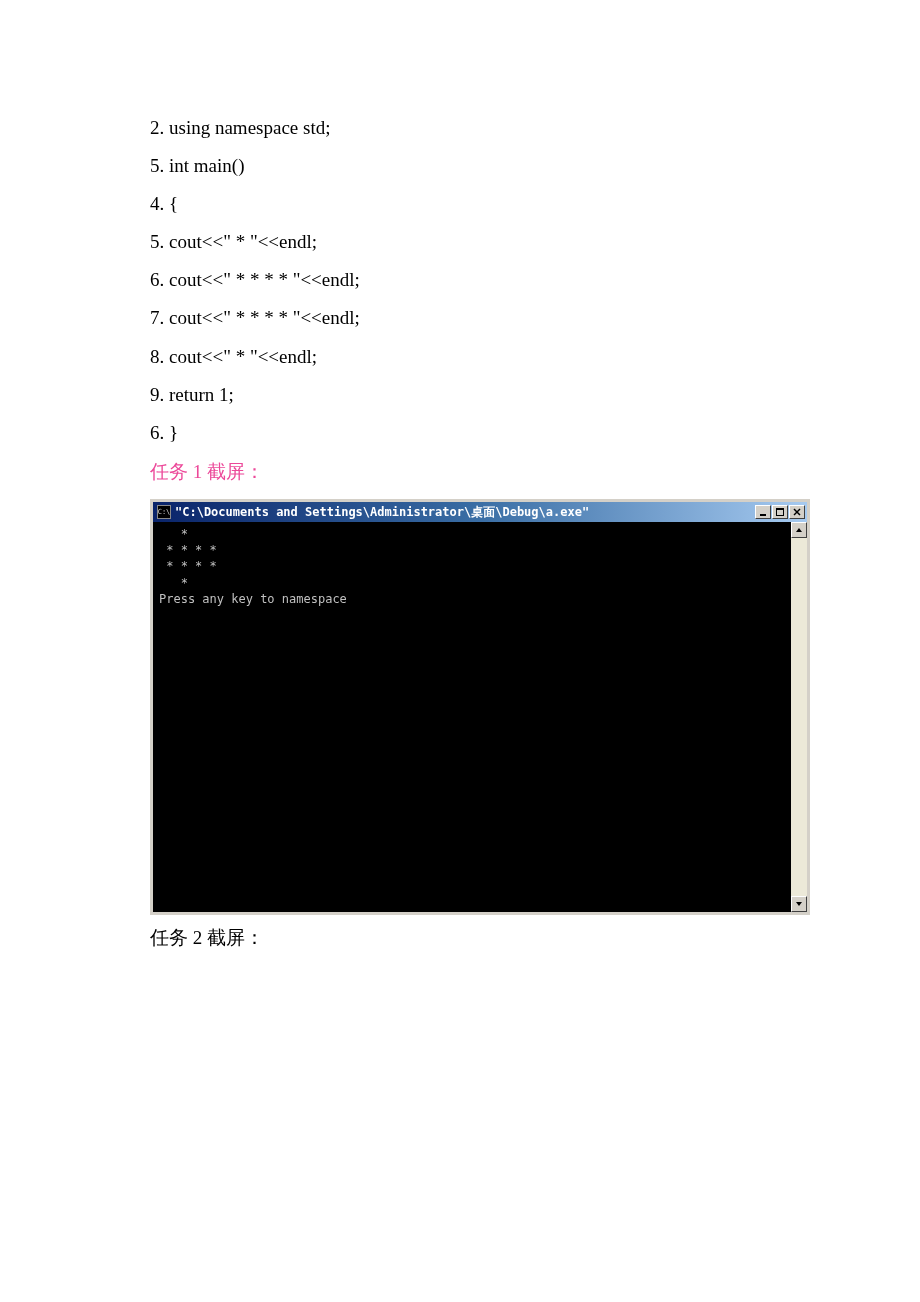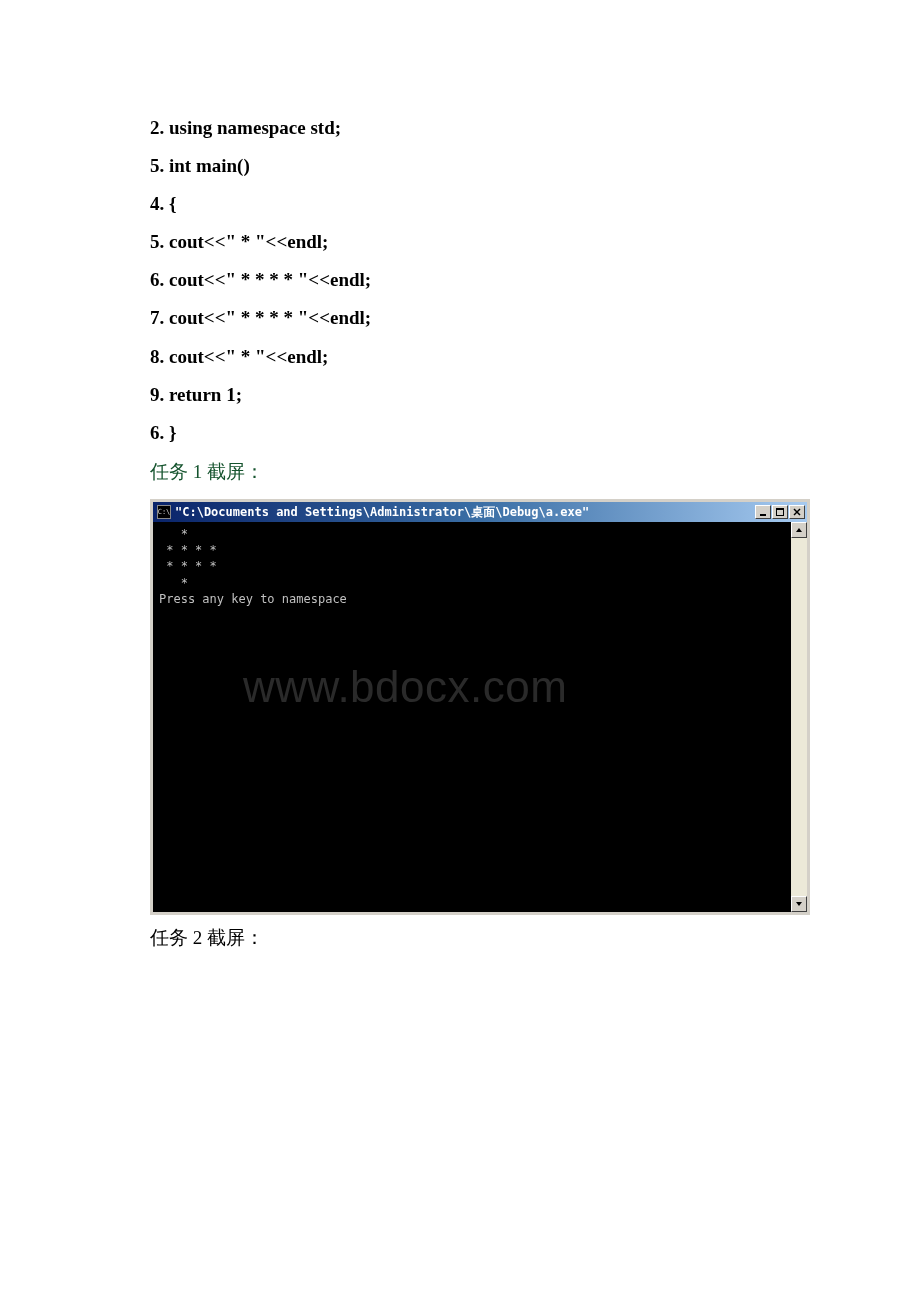--- a/index.html
+++ b/index.html
@@ -12,26 +12,25 @@
       width: 920px;
       height: 1302px;
       font-family: "Times New Roman", serif;
       padding: 110px 150px 0 150px;
     }
     .code-line {
       font-size: 19px;
       line-height: 1.9;
       color: #000;
       margin-bottom: 2px;
-      font-weight: bold;
     }
     .section-label {
       font-size: 19px;
       line-height: 1.8;
-      color: #14532d;
+      color: #ec4899;
       margin-top: 4px;
       margin-bottom: 10px;
     }
     .section-label-bottom {
       font-size: 19px;
       color: #000;
       margin-top: 10px;
     }
     .console-window {
       width: 660px;
@@ -183,21 +182,21 @@
             <line x1="7" y1="1" x2="1" y2="7" stroke="#000" stroke-width="1.5"></line>
           </svg>
       </div>
     </div>
   </div>
   <div class="console-body">
     <div class="console-content"><span>   *</span>
 <span> * * * *</span>
 <span> * * * *</span>
 <span>   *</span>
-<span>Press any key to namespace</span><div class="watermark">www.bdocx.com</div></div>
+<span>Press any key to namespace</span></div>
     <div class="scrollbar">
       <div class="sb-btn">
         <svg width="8" height="8" viewBox="0 0 8 8">
             <polygon points="4,2 1,6 7,6" fill="#000"></polygon>
           </svg>
       </div>
       <div class="sb-track"></div>
       <div class="sb-btn">
         <svg width="8" height="8" viewBox="0 0 8 8">
             <polygon points="4,6 1,2 7,2" fill="#000"></polygon>

